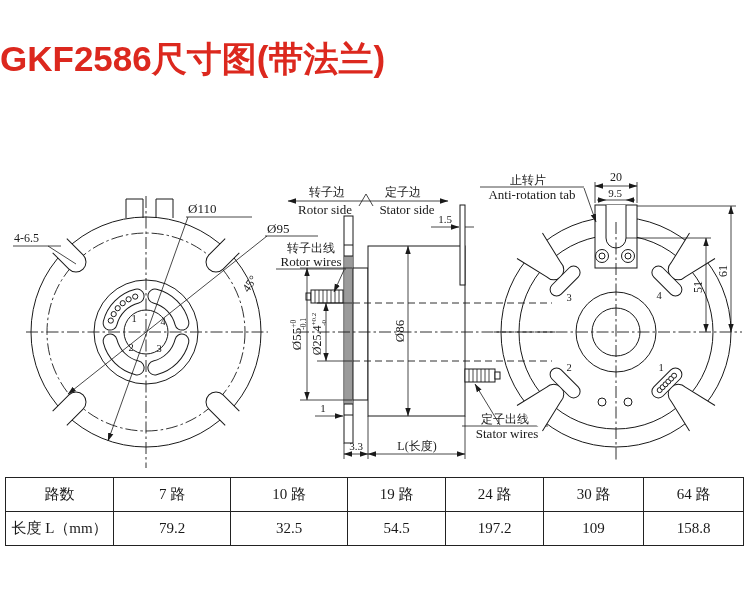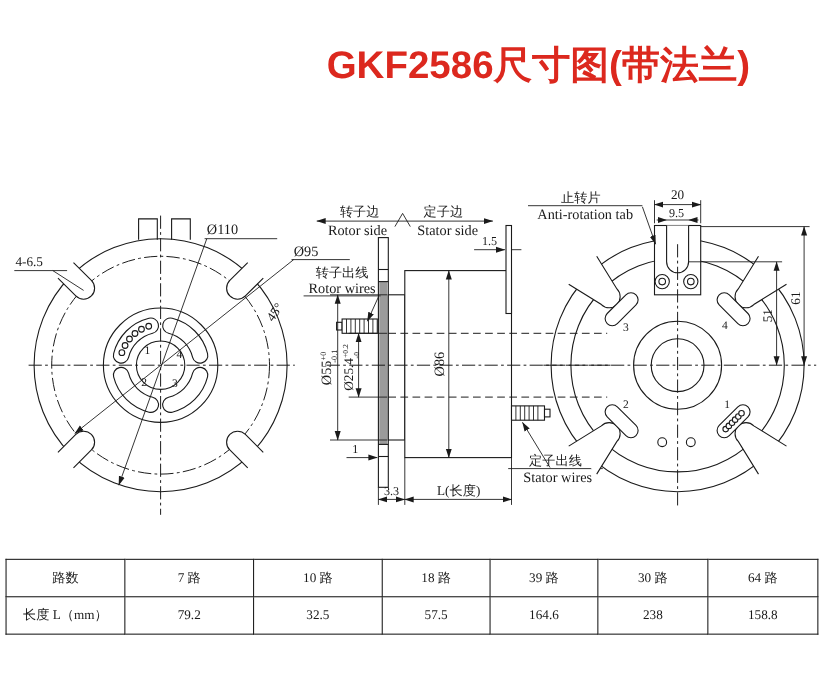--- a/index.html
+++ b/index.html
@@ -1,34 +1,34 @@
 <!DOCTYPE html>
 <html><head>
 <meta charset="utf-8">
 <style>
   html,body{margin:0;padding:0;background:#fff;}
   #page{position:relative;width:750px;height:614px;background:#ffffff;overflow:hidden;
         font-family:"Liberation Serif", serif;color:#1a1a1a;}
-  #title{position:absolute;top:36px;left:0;width:682px;text-align:right;
+  #title{position:absolute;top:36px;left:0;width:682px;text-align:left;
          font-family:"Liberation Sans", sans-serif;font-weight:bold;
          font-size:35px;color:#dc281e;letter-spacing:0px;}
   svg{position:absolute;top:0;left:0;}
   svg text{font-family:"Liberation Serif", serif;fill:#1a1a1a;}
   .s{stroke:#1a1a1a;stroke-width:1;fill:none;}
   .sw{stroke:#1a1a1a;stroke-width:1;fill:#fff;}
   .cl{stroke:#1a1a1a;stroke-width:0.9;fill:none;stroke-dasharray:12 3 2.5 3;}
   .dash{stroke:#1a1a1a;stroke-width:0.9;fill:none;stroke-dasharray:7 4;}
   .thin{stroke:#1a1a1a;stroke-width:0.8;fill:none;}
   .slotb{stroke:#1a1a1a;stroke-width:15;stroke-linecap:round;fill:none;}
   .slotw{stroke:#fff;stroke-width:13;stroke-linecap:round;fill:none;}
   .slotb2{stroke:#1a1a1a;stroke-width:14;stroke-linecap:round;fill:none;}
   .slotw2{stroke:#fff;stroke-width:12;stroke-linecap:round;fill:none;}
   .t12{font-size:12px;} .t13{font-size:13px;} .t11{font-size:11px;} .t10{font-size:10.5px;}
   #spec-table{position:absolute;left:5px;top:477px;width:738px;border-collapse:collapse;
-              table-layout:fixed;font-size:12px;margin-top:31px;}
+              table-layout:fixed;font-size:15px;}
   #spec-table td{border:1px solid #222;text-align:center;padding:0;height:33px;
                  background:#fff;overflow:hidden;}
   #spec-table{border:1.5px solid #222;}
 </style>
 </head>
 <body>
 
 <div id="page">
 
   <div id="title">GKF2586尺寸图(带法兰)</div>
@@ -257,30 +257,30 @@
       <col style="width:98px">
         <col style="width:98px">
         <col style="width:100px">
         <col style="width:100px">
     </colgroup>
     <tbody>
       <tr>
         <td>路数</td>
         <td>7 路</td>
         <td>10 路</td>
-        <td>18 路</td>
-        <td>39 路</td>
+        <td>19 路</td>
+        <td>24 路</td>
         <td>30 路</td>
         <td>64 路</td>
       </tr>
       <tr>
         <td>长度 L（mm）</td>
         <td>79.2</td>
         <td>32.5</td>
-        <td>57.5</td>
-        <td>164.6</td>
-        <td>238</td>
+        <td>54.5</td>
+        <td>197.2</td>
+        <td>109</td>
         <td>158.8</td>
       </tr>
     </tbody>
   </table>
 
 </div>
 
 </body></html>

